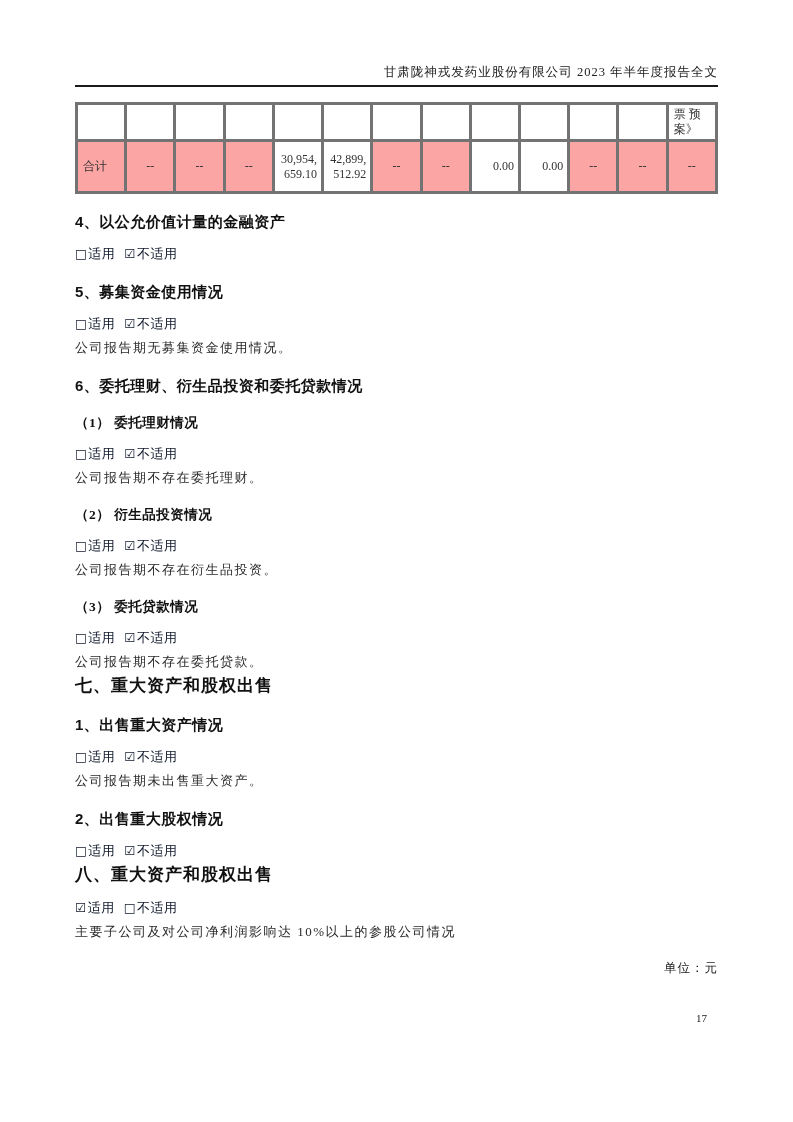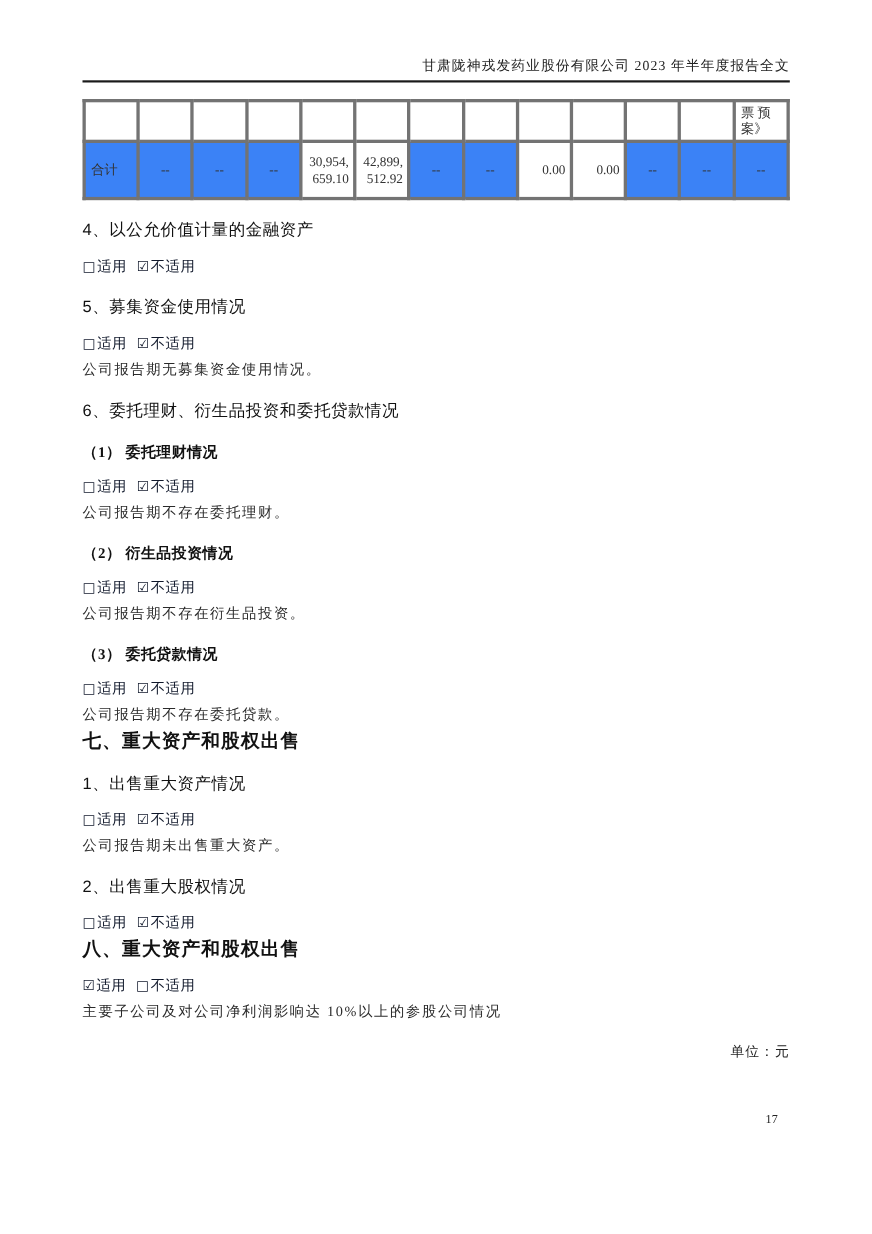--- a/index.html
+++ b/index.html
@@ -15,21 +15,21 @@
   .page {
     position: relative;
     width: 793px;
     height: 1122px;
     background: #ffffff;
   }
   .content {
     position: absolute;
     left: 75px;
     width: 643px;
-    top: 0;
+    top: 12px;
   }
   
   .header {
     padding-top: 52px;
     padding-bottom: 4px;
     border-bottom: 2px solid #1a1a1a;
     text-align: right;
     font-size: 12.5px;
     letter-spacing: 1px;
     color: #222;
@@ -48,38 +48,38 @@
     text-align: center;
     vertical-align: middle;
     padding: 2px 3px;
     word-break: break-all;
     white-space: pre-line;
     line-height: 15px;
     color: #333;
   }
   table.summary tr.r0 td { height: 30px; }
   table.summary tr.r1 td { height: 45px; }
-  table.summary td.shaded { background: #3b82f6; }
+  table.summary td.shaded { background: #fca5a5; }
   table.summary td.align-left { text-align: left; padding-left: 5px; }
   table.summary td.align-right { text-align: right; padding-right: 4px; }
   
   .h2 {
     margin: 2px 0 0;
     font-size: 17px;
     line-height: 23px;
     font-weight: bold;
     font-family: "Liberation Sans", "DejaVu Sans", sans-serif;
     letter-spacing: 1px;
     color: #111;
   }
   .h3 {
     margin: 17px 0 0;
     font-size: 15px;
     line-height: 21px;
-    font-weight: normal;
+    font-weight: bold;
     font-family: "Liberation Sans", "DejaVu Sans", sans-serif;
     letter-spacing: 0.5px;
     color: #111;
   }
   .h4 {
     margin: 17px 0 0;
     font-size: 13.5px;
     line-height: 19px;
     font-weight: bold;
     font-family: Liberation Serif, serif;

